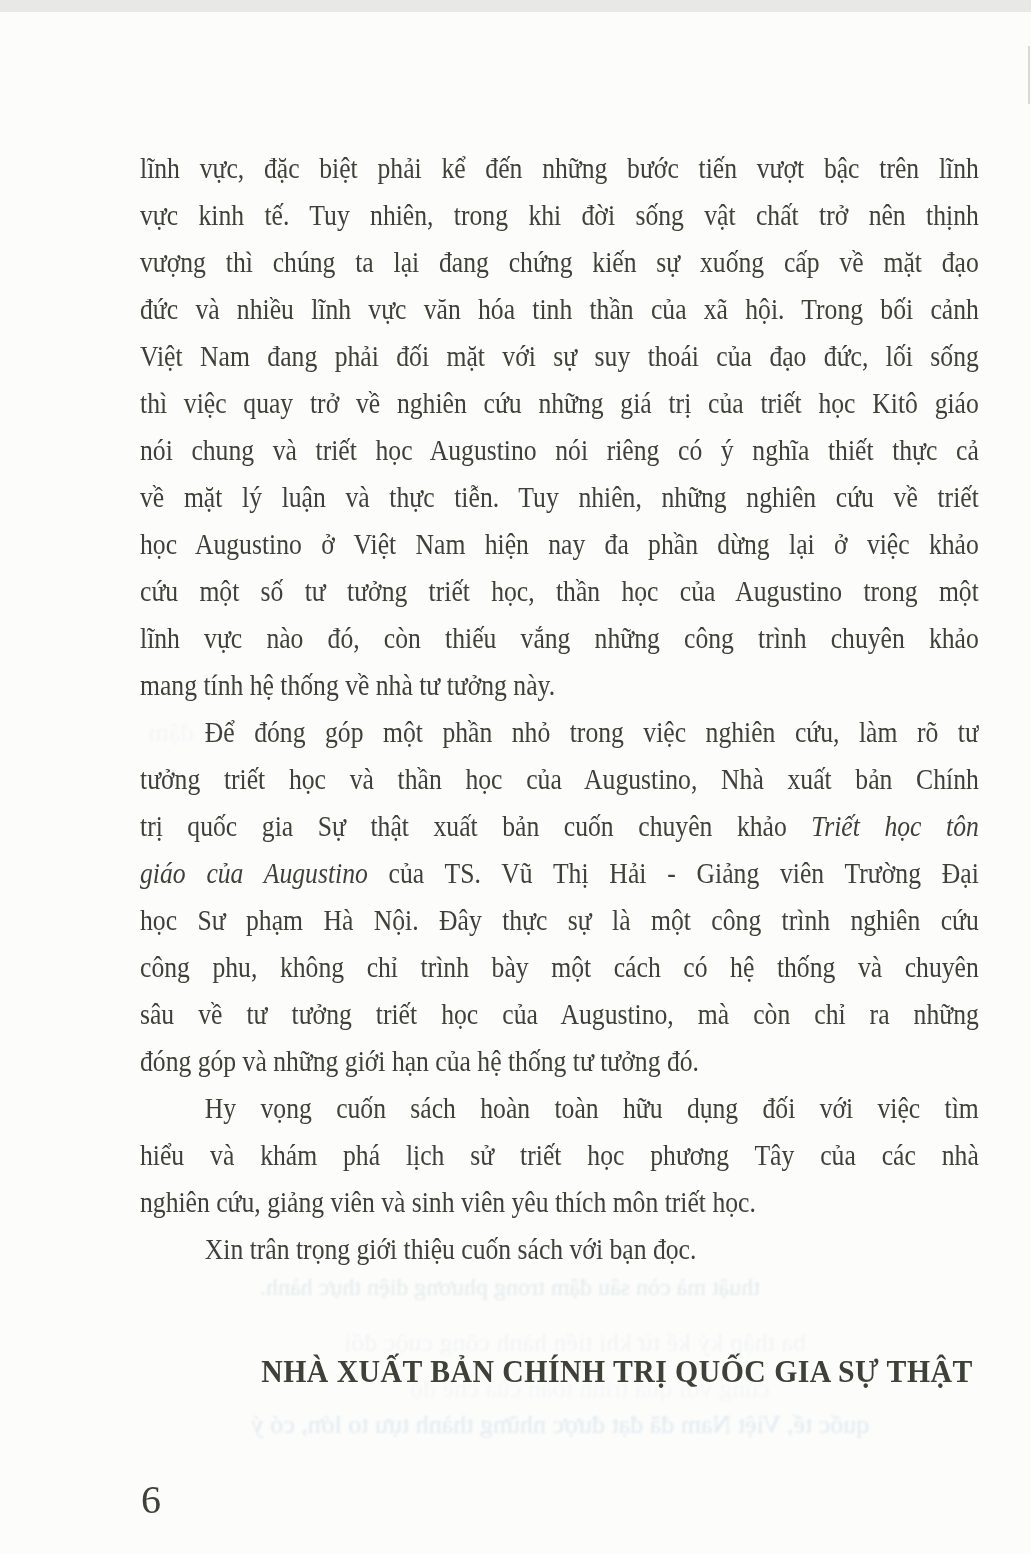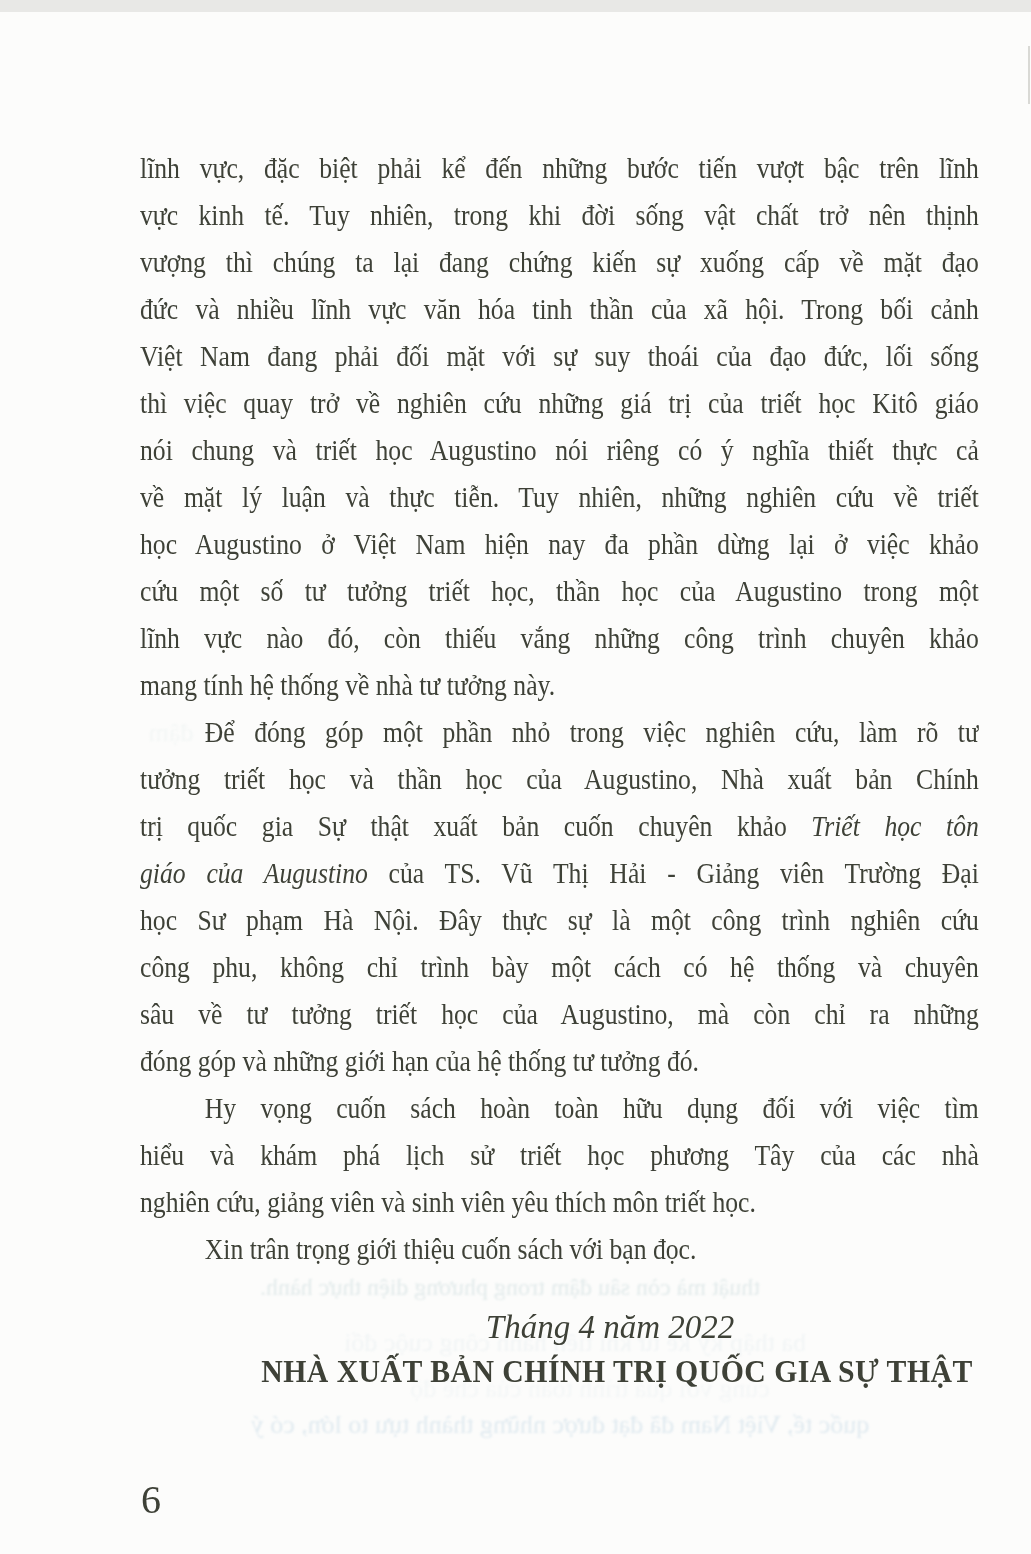--- a/index.html
+++ b/index.html
@@ -118,21 +118,20 @@
       <div class="line"><span>học Sư phạm Hà Nội. Đây thực sự là một công trình nghiên cứu</span></div>
       <div class="line"><span>công phu, không chỉ trình bày một cách có hệ thống và chuyên</span></div>
       <div class="line"><span>sâu về tư tưởng triết học của Augustino, mà còn chỉ ra những</span></div>
       <div class="line last"><span>đóng góp và những giới hạn của hệ thống tư tưởng đó.</span></div>
       <div class="line indent"><span>Hy vọng cuốn sách hoàn toàn hữu dụng đối với việc tìm</span></div>
       <div class="line"><span>hiểu và khám phá lịch sử triết học phương Tây của các nhà</span></div>
       <div class="line last"><span>nghiên cứu, giảng viên và sinh viên yêu thích môn triết học.</span></div>
       <div class="line last indent"><span>Xin trân trọng giới thiệu cuốn sách với bạn đọc.</span></div>
     </div>
 
-  <div class="date-line">Tháng 4 năm 2022</div>
 
   <div class="publisher-line">NHÀ XUẤT BẢN CHÍNH TRỊ QUỐC GIA SỰ THẬT</div>
 
   <div class="page-number">6</div>
 
   <div class="scan-mark"></div>
 
 </div>
 
 </body></html>

